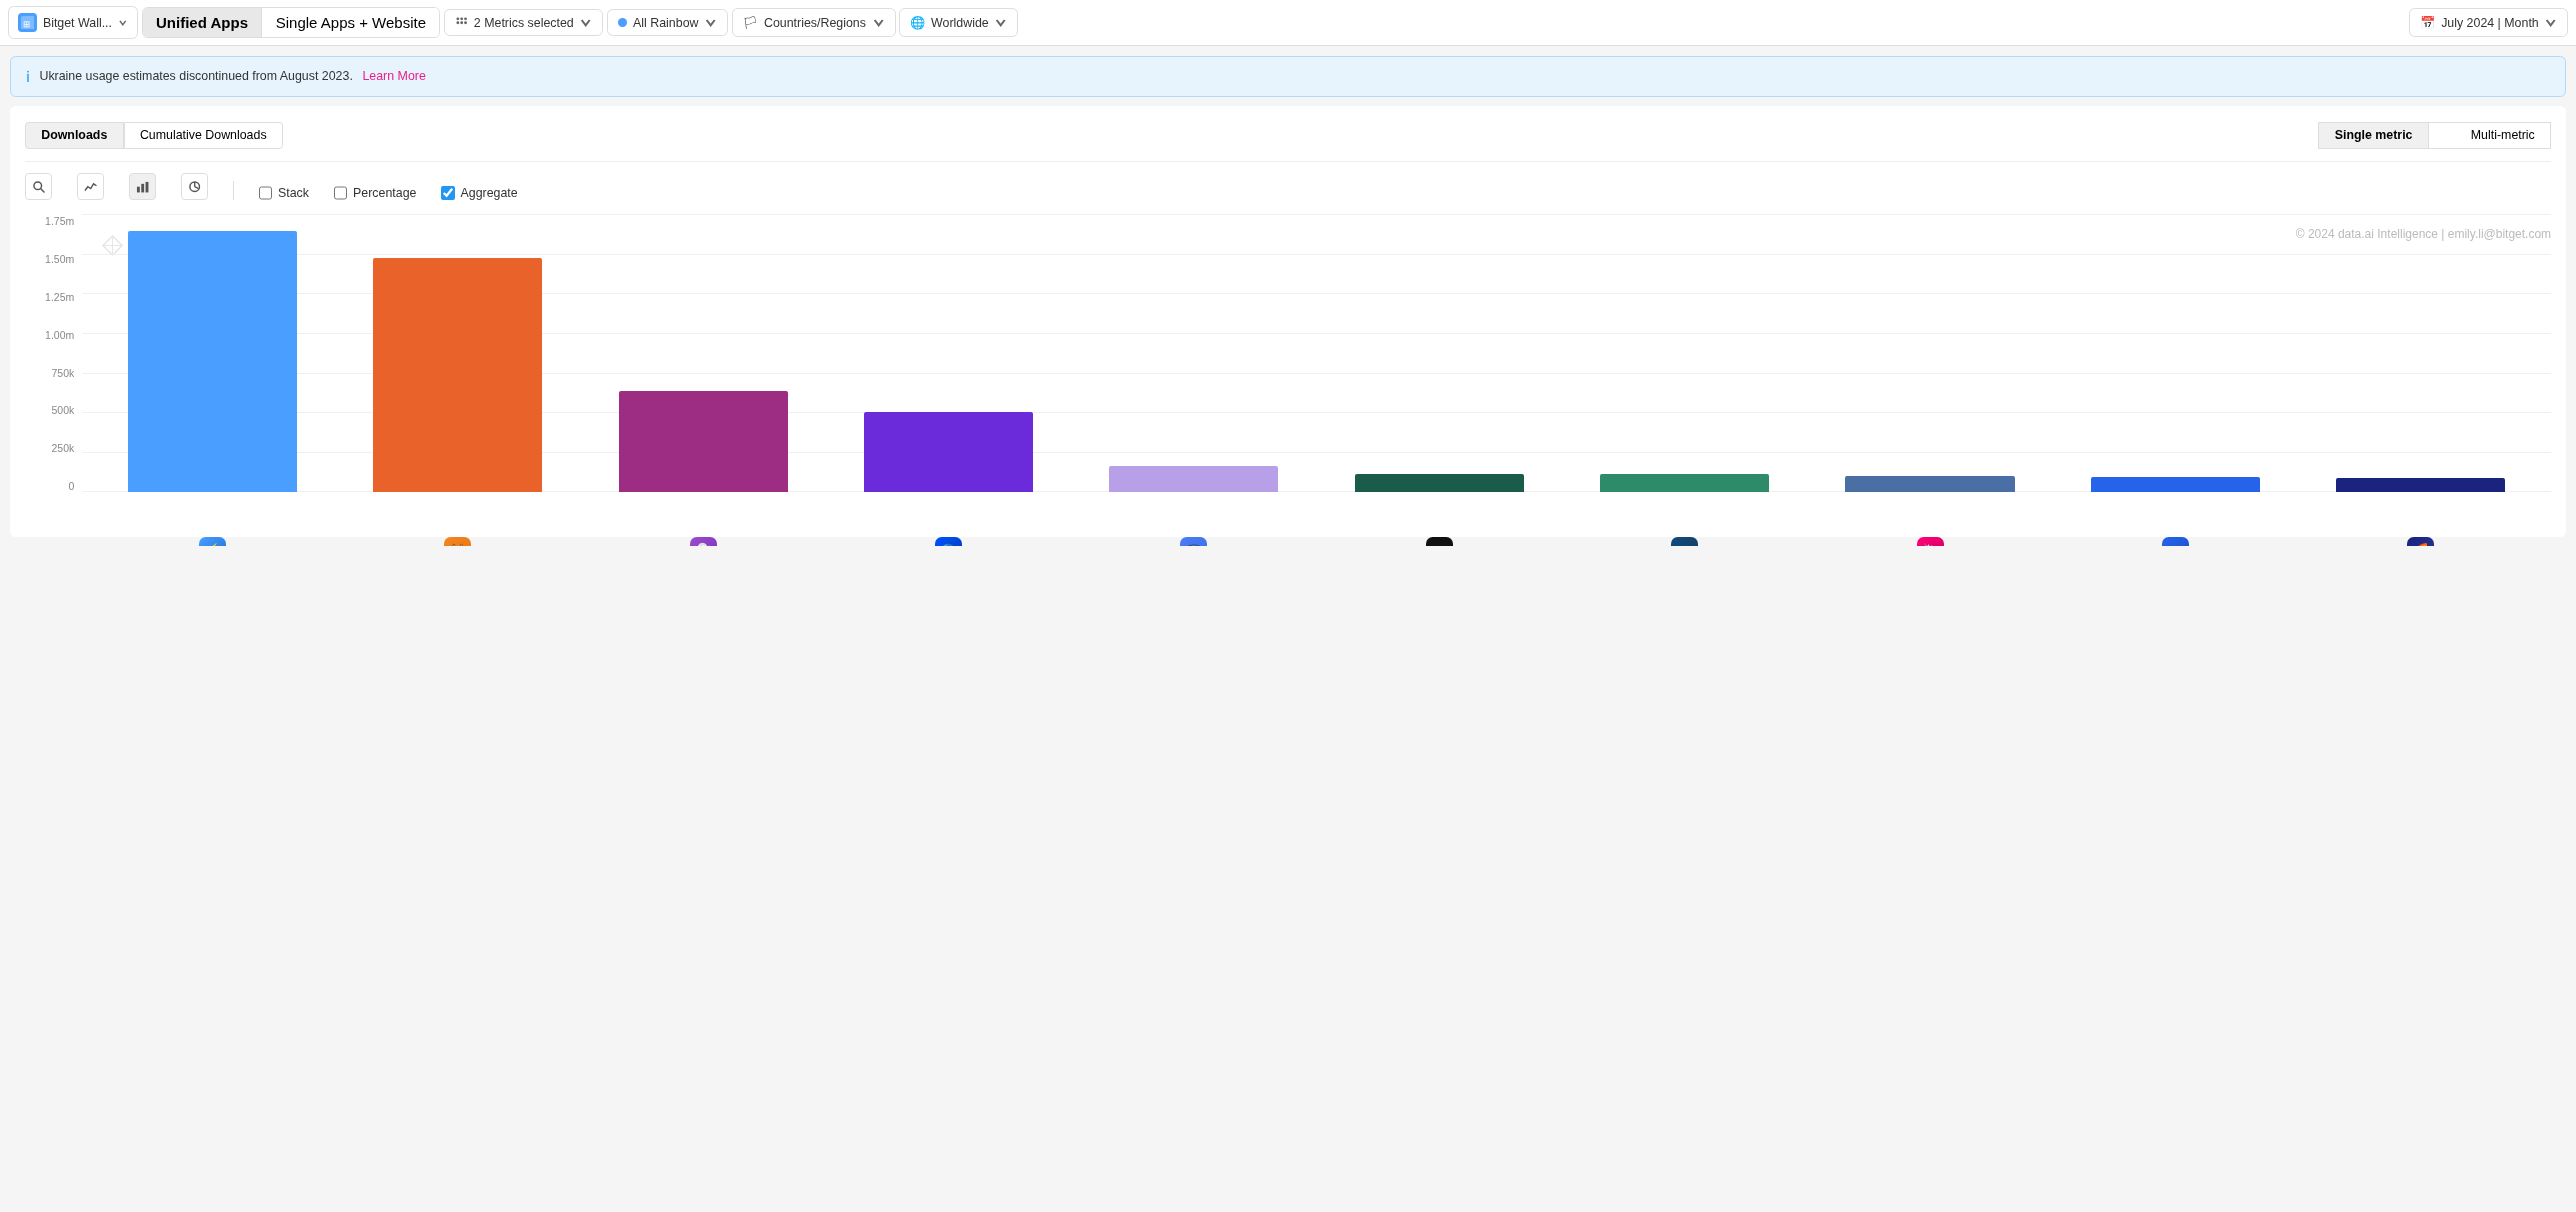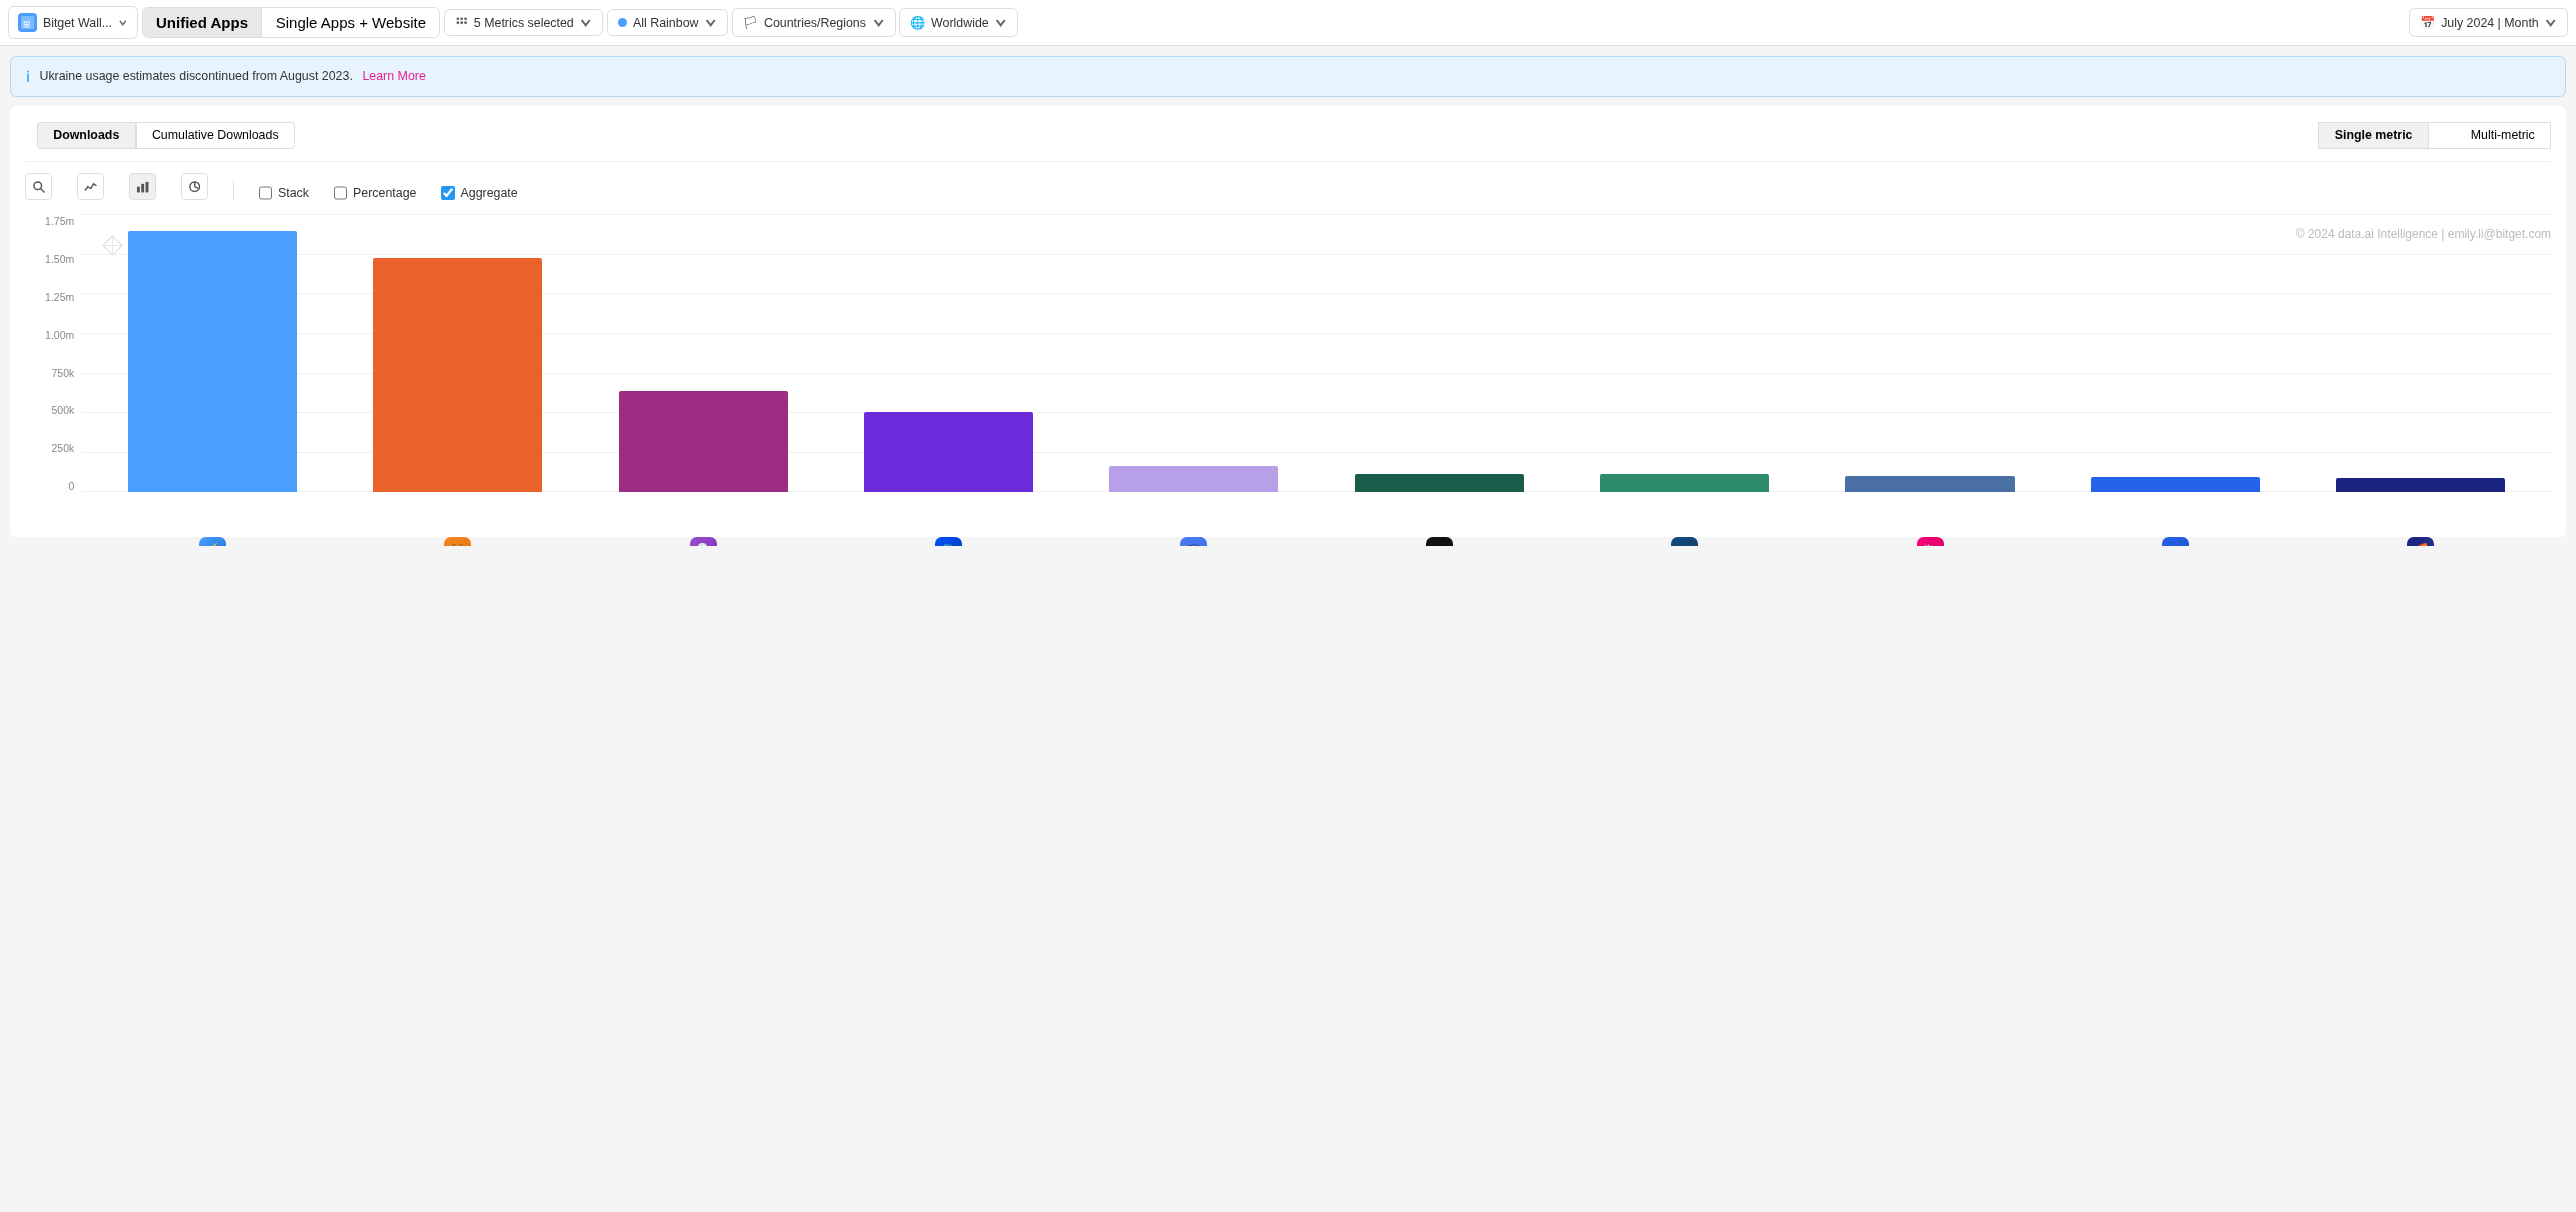--- a/index.html
+++ b/index.html
@@ -46,21 +46,21 @@
     
     .main { background: #fff; margin: 9.6px; border-radius: 5.7px; padding: 15.3px; }
 
     
     .metric-header { display: flex; align-items: center; justify-content: space-between; padding-bottom: 11.5px; border-bottom: 1px solid #eee; }
     .metric-tabs { display: flex; align-items: center; gap: 0; }
     .metric-tab {
       padding: 5.7px 15.3px; cursor: pointer; font-size: 12.4px; border: 1px solid #ddd;
       background: #fff; white-space: nowrap;
     }
-    .metric-tab.active { background: #f0f0f0; font-weight: 700; border-radius: 3.8px 0 0 3.8px; margin-left: 12px; }
+    .metric-tab.active { background: #f0f0f0; font-weight: 700; border-radius: 3.8px 0 0 3.8px; }
     .metric-tab:last-child { border-radius: 0 3.8px 3.8px 0; }
     .view-toggle { display: flex; border: 1px solid #ddd; border-radius: 0; overflow: hidden; }
     .view-btn {
       padding: 5.7px 15.3px; font-size: 12.4px; cursor: pointer;
       background: #fff; border: none; border-right: 1px solid #ddd;
     }
     .view-btn:last-child { border-right: none; padding-left: 42px; }
     .view-btn.active { background: #f0f0f0; font-weight: 600; }
 
     
@@ -127,21 +127,21 @@
 
   <div class="nav-dropdown">
     <svg width="13.4" height="13.4" viewBox="0 0 14 14">
         <circle cx="3" cy="3" r="1.5" fill="#666"></circle>
         <circle cx="7" cy="3" r="1.5" fill="#666"></circle>
         <circle cx="11" cy="3" r="1.5" fill="#666"></circle>
         <circle cx="3" cy="7" r="1.5" fill="#666"></circle>
         <circle cx="7" cy="7" r="1.5" fill="#666"></circle>
         <circle cx="11" cy="7" r="1.5" fill="#666"></circle>
       </svg>
-    <span>5 Metrics selected</span>
+    <span>2 Metrics selected</span>
     <svg class="chevron" viewBox="0 0 10 10">
         <path d="M2 3l3 4 3-4" stroke="#666" stroke-width="1.5" fill="none"></path>
       </svg>
   </div>
 
   <div class="nav-dropdown">
     <span style="width:9.6px;height:9.6px;background:#4a9eff;border-radius:50%;display:inline-block;"></span>
     <span>All Rainbow</span>
     <svg class="chevron" viewBox="0 0 10 10">
         <path d="M2 3l3 4 3-4" stroke="#666" stroke-width="1.5" fill="none"></path>

